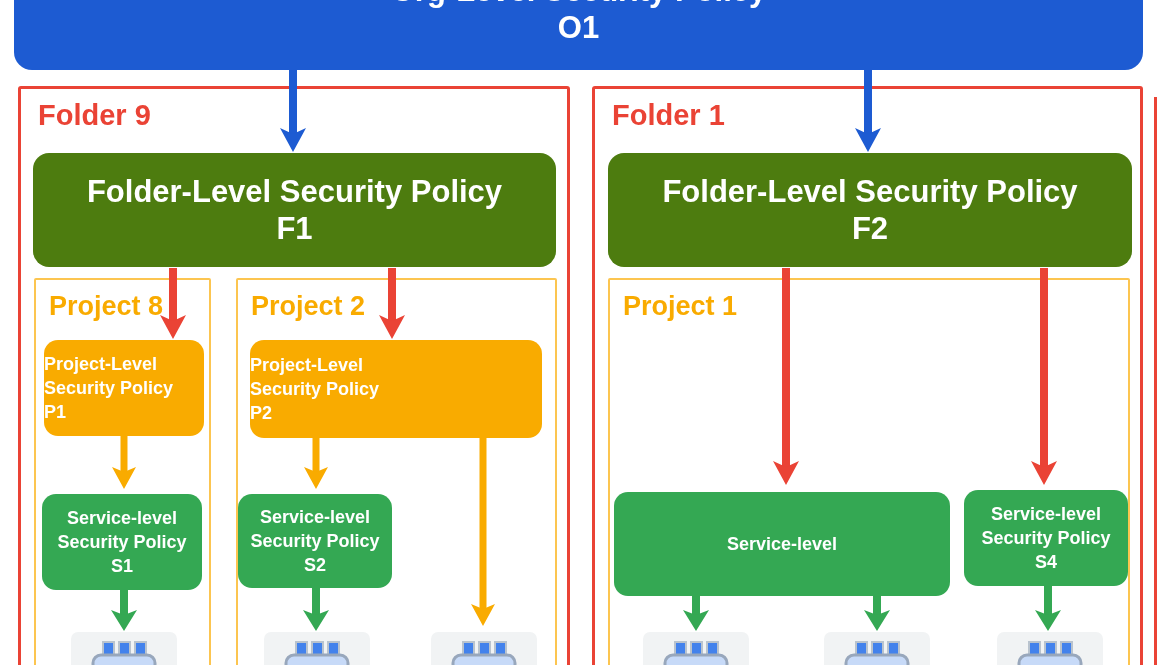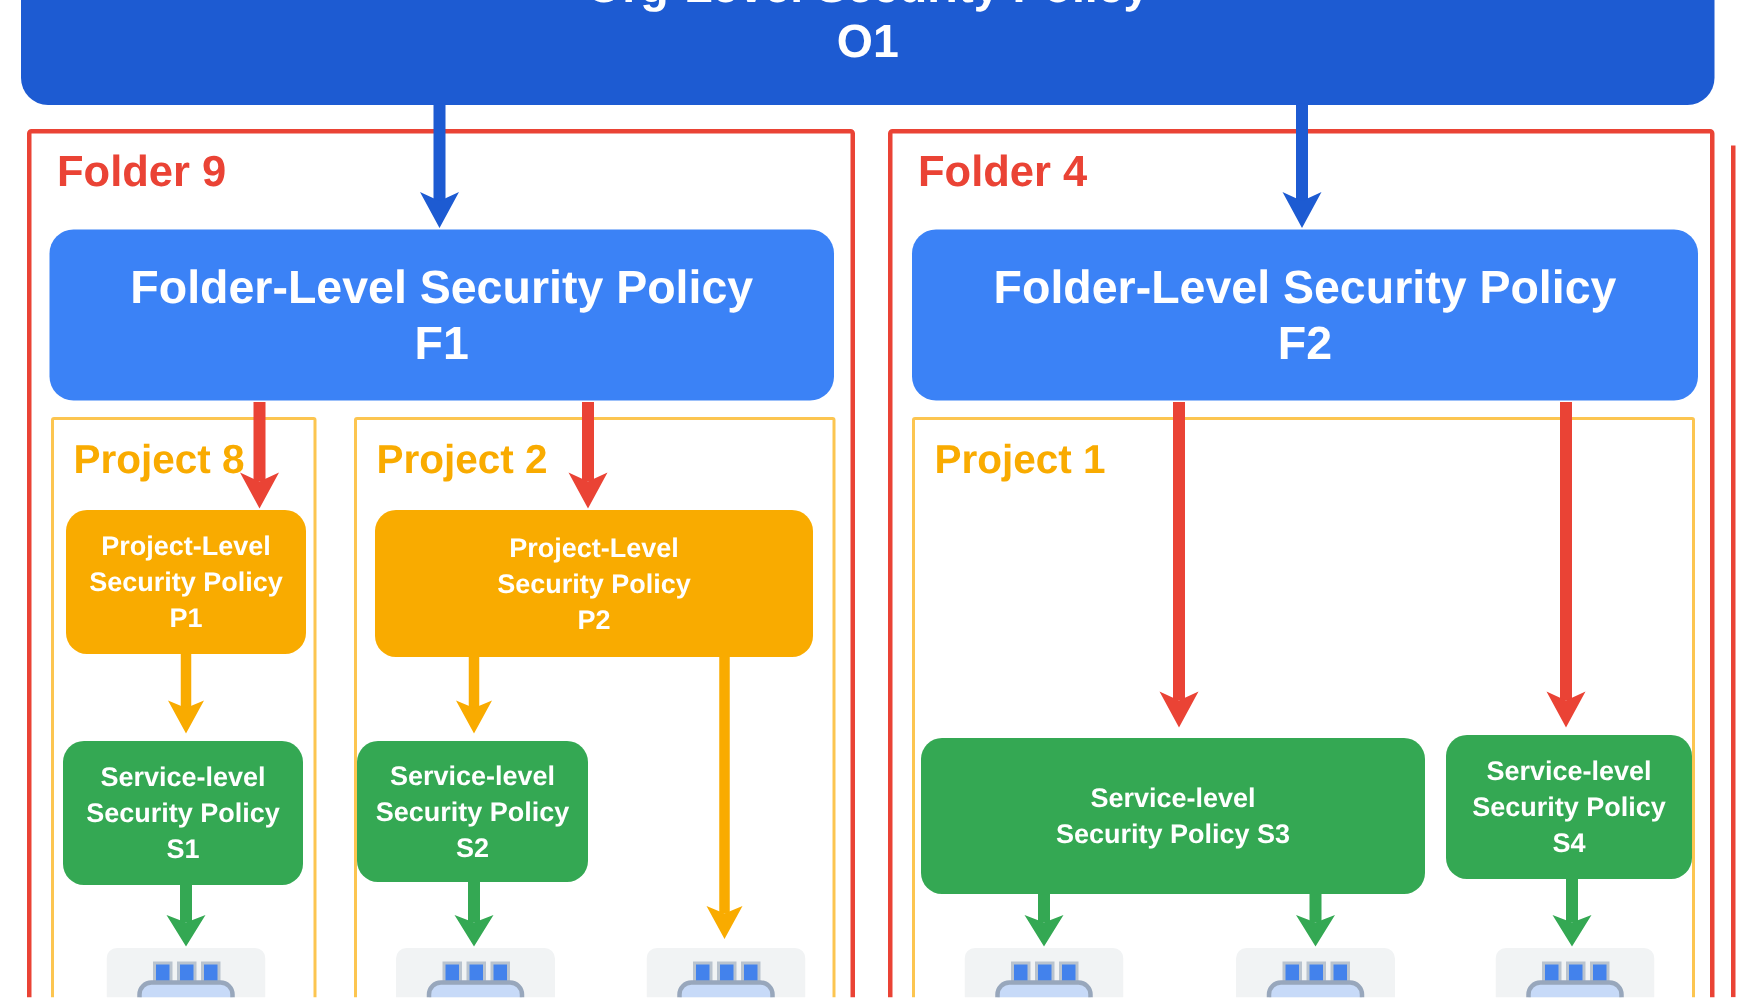--- a/index.html
+++ b/index.html
@@ -12,32 +12,32 @@
   .org-box{
     left:14px;top:-52px;width:1129px;height:122px;border-radius:18px;
     background:#1D5BD2;display:flex;flex-direction:column;align-items:center;justify-content:center;
   }
   .org-box .ln{color:#fff;font-weight:700;font-size:31px;line-height:37px;white-space:nowrap;}
   .folder-rect{border:3px solid #EA4335;border-radius:3px;background:transparent;}
   .folder1{left:18px;top:86px;width:552px;height:590px;}
   .folder2{left:592px;top:86px;width:551px;height:590px;}
   .folder-label{position:absolute;left:17px;top:10px;color:#EA4335;font-weight:700;font-size:29px;white-space:nowrap;}
   .fbox{
-    background:#3b82f6;border-radius:16px;display:flex;flex-direction:column;align-items:center;justify-content:center;
+    background:#4d7c0f;border-radius:16px;display:flex;flex-direction:column;align-items:center;justify-content:center;
   }
   .f1{left:33px;top:153px;width:523px;height:114px;}
   .f2{left:608px;top:153px;width:524px;height:114px;}
   .fbox .ln{color:#fff;font-weight:700;font-size:31px;line-height:37px;white-space:nowrap;}
   .project-rect{border:2px solid #FCC550;border-radius:2px;background:transparent;}
   .proj1{left:34px;top:278px;width:177px;height:398px;}
   .proj2{left:236px;top:278px;width:321px;height:398px;}
   .proj3{left:608px;top:278px;width:522px;height:398px;}
   .project-label{position:absolute;left:13px;top:11px;color:#F9AB00;font-weight:700;font-size:27px;white-space:nowrap;}
   .pbox{
-    background:#F9AB00;border-radius:14px;display:flex;flex-direction:column;align-items:center;justify-content:center;
+    background:#F9AB00;border-radius:14px;display:flex;flex-direction:column;align-items:flex-start;justify-content:center;
   }
   .p1{left:44px;top:340px;width:160px;height:96px;}
   .p2{left:250px;top:340px;width:292px;height:98px;}
   .sbox{
     background:#34A853;border-radius:14px;display:flex;flex-direction:column;align-items:center;justify-content:center;
   }
   .s1{left:42px;top:494px;width:160px;height:96px;}
   .s2{left:238px;top:494px;width:154px;height:94px;}
   .s3{left:614px;top:492px;width:336px;height:104px;}
   .s4{left:964px;top:490px;width:164px;height:96px;}
@@ -61,21 +61,21 @@
 
   <div class="abs org-box">
     <span class="ln">Org-Level Security Policy</span>
     <span class="ln">O1</span>
   </div>
 
   <div class="abs folder-rect folder1">
     <span class="folder-label">Folder 9</span>
   </div>
   <div class="abs folder-rect folder2">
-    <span class="folder-label">Folder 4</span>
+    <span class="folder-label">Folder 1</span>
   </div>
 
   <div class="abs fbox f1">
     <span class="ln">Folder-Level Security Policy</span>
     <span class="ln">F1</span>
   </div>
   <div class="abs fbox f2">
     <span class="ln">Folder-Level Security Policy</span>
     <span class="ln">F2</span>
   </div>
@@ -106,21 +106,20 @@
     <span class="ln">Security Policy</span>
     <span class="ln">S1</span>
   </div>
   <div class="abs sbox small s2">
     <span class="ln">Service-level</span>
     <span class="ln">Security Policy</span>
     <span class="ln">S2</span>
   </div>
   <div class="abs sbox small s3">
     <span class="ln">Service-level</span>
-    <span class="ln">Security Policy S3</span>
   </div>
   <div class="abs sbox small s4">
     <span class="ln">Service-level</span>
     <span class="ln">Security Policy</span>
     <span class="ln">S4</span>
   </div>
 
   <svg class="abs arrow-layer" viewBox="0 0 1160 665">
 
     <g>

